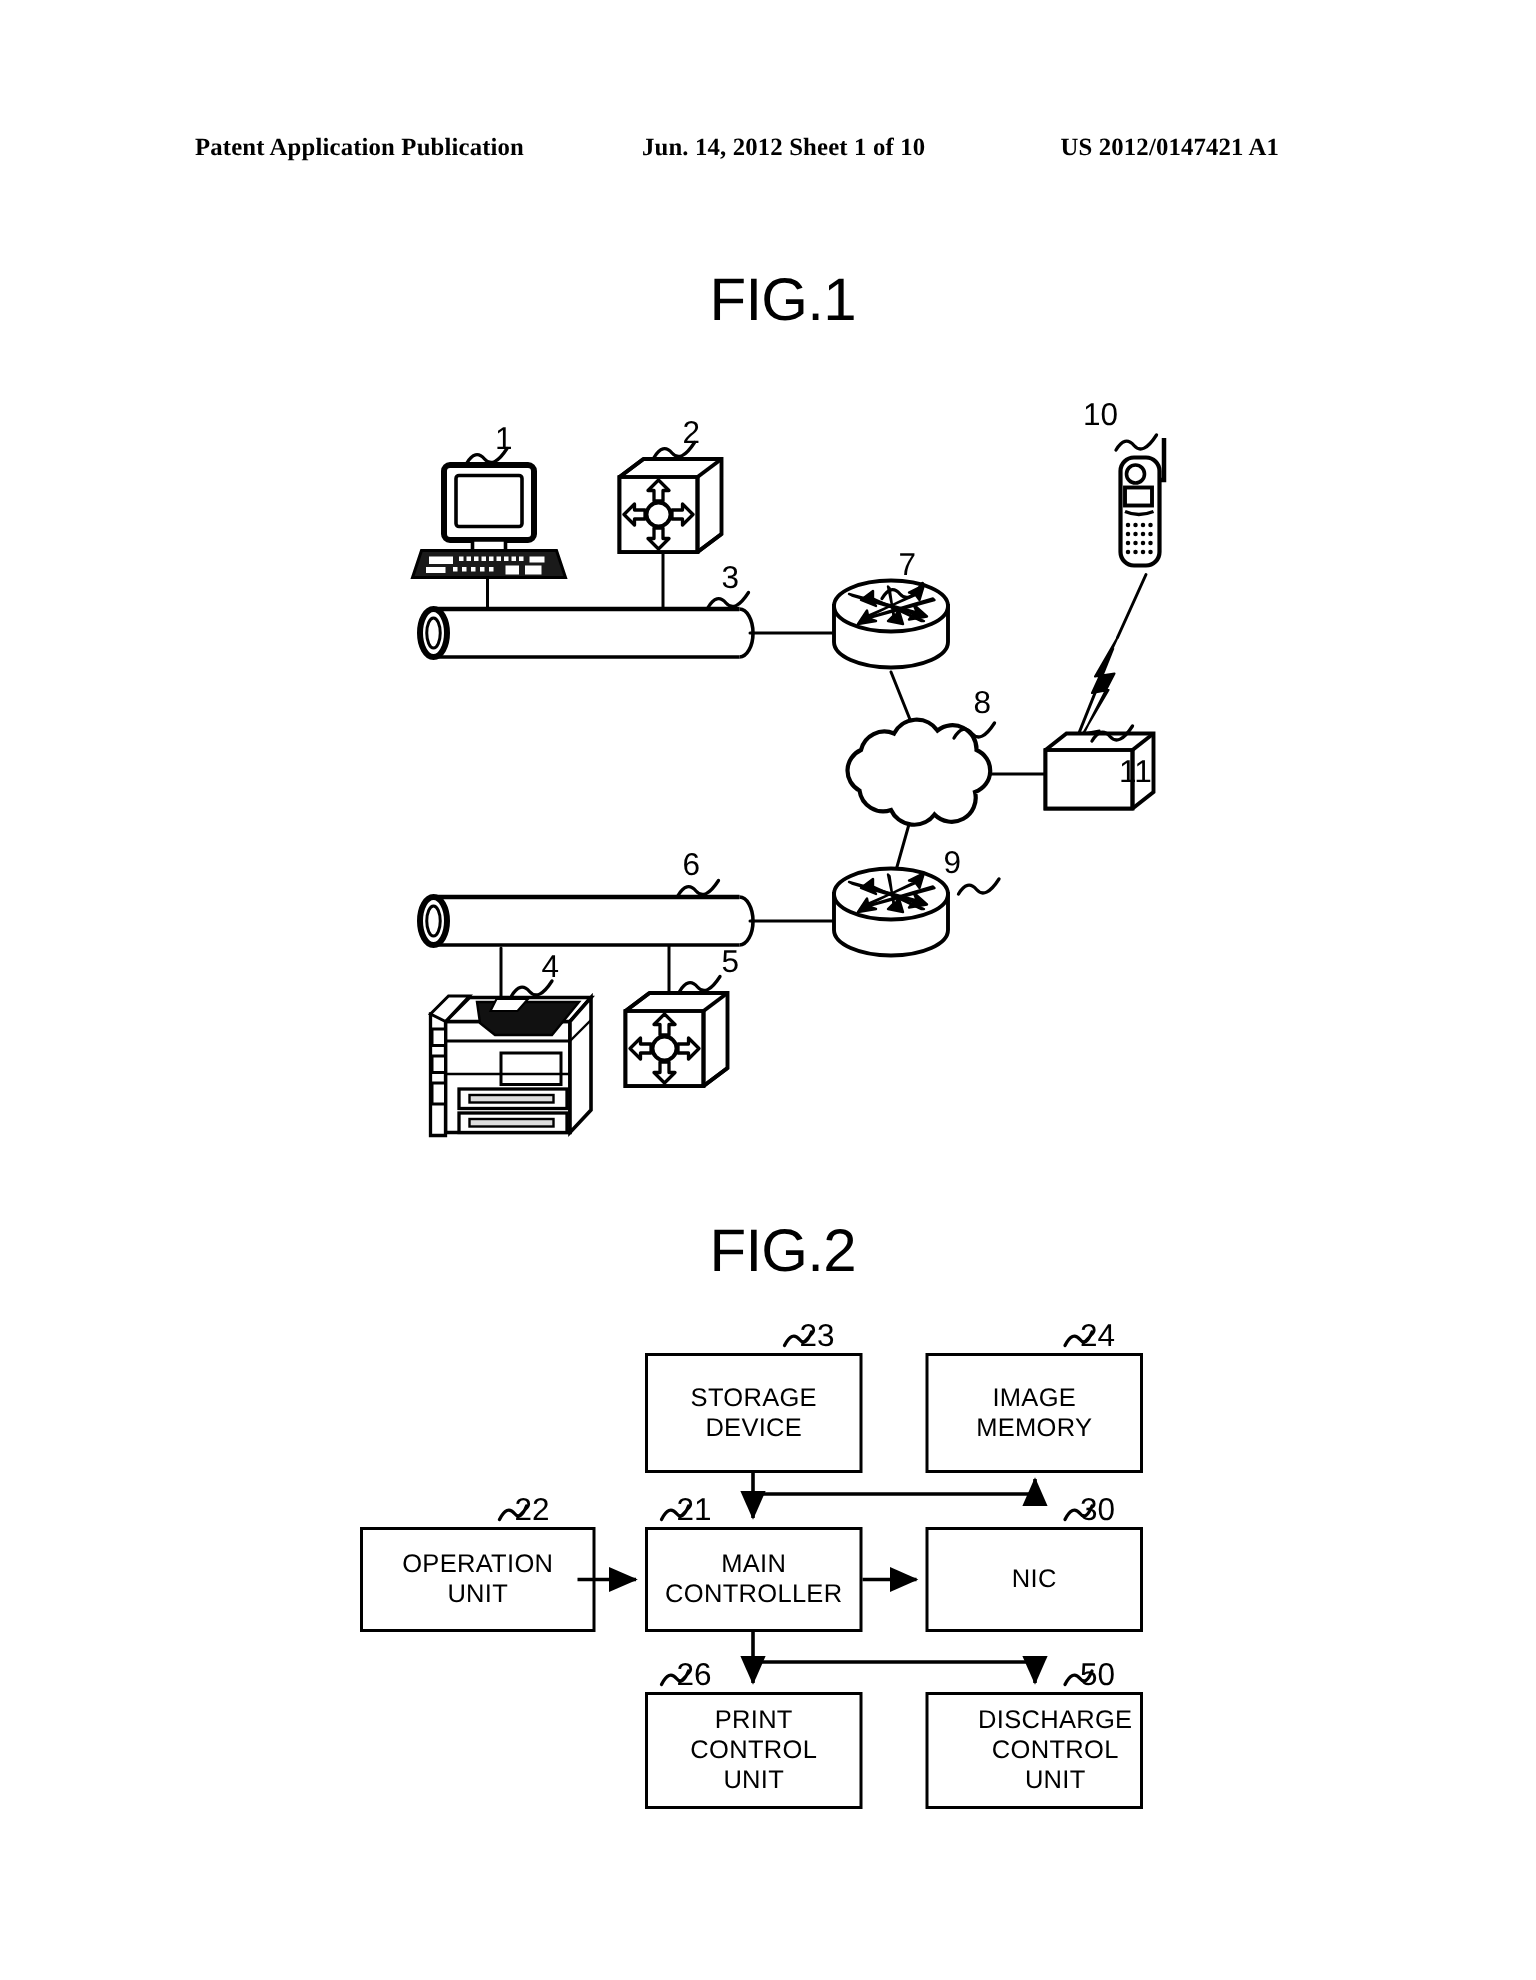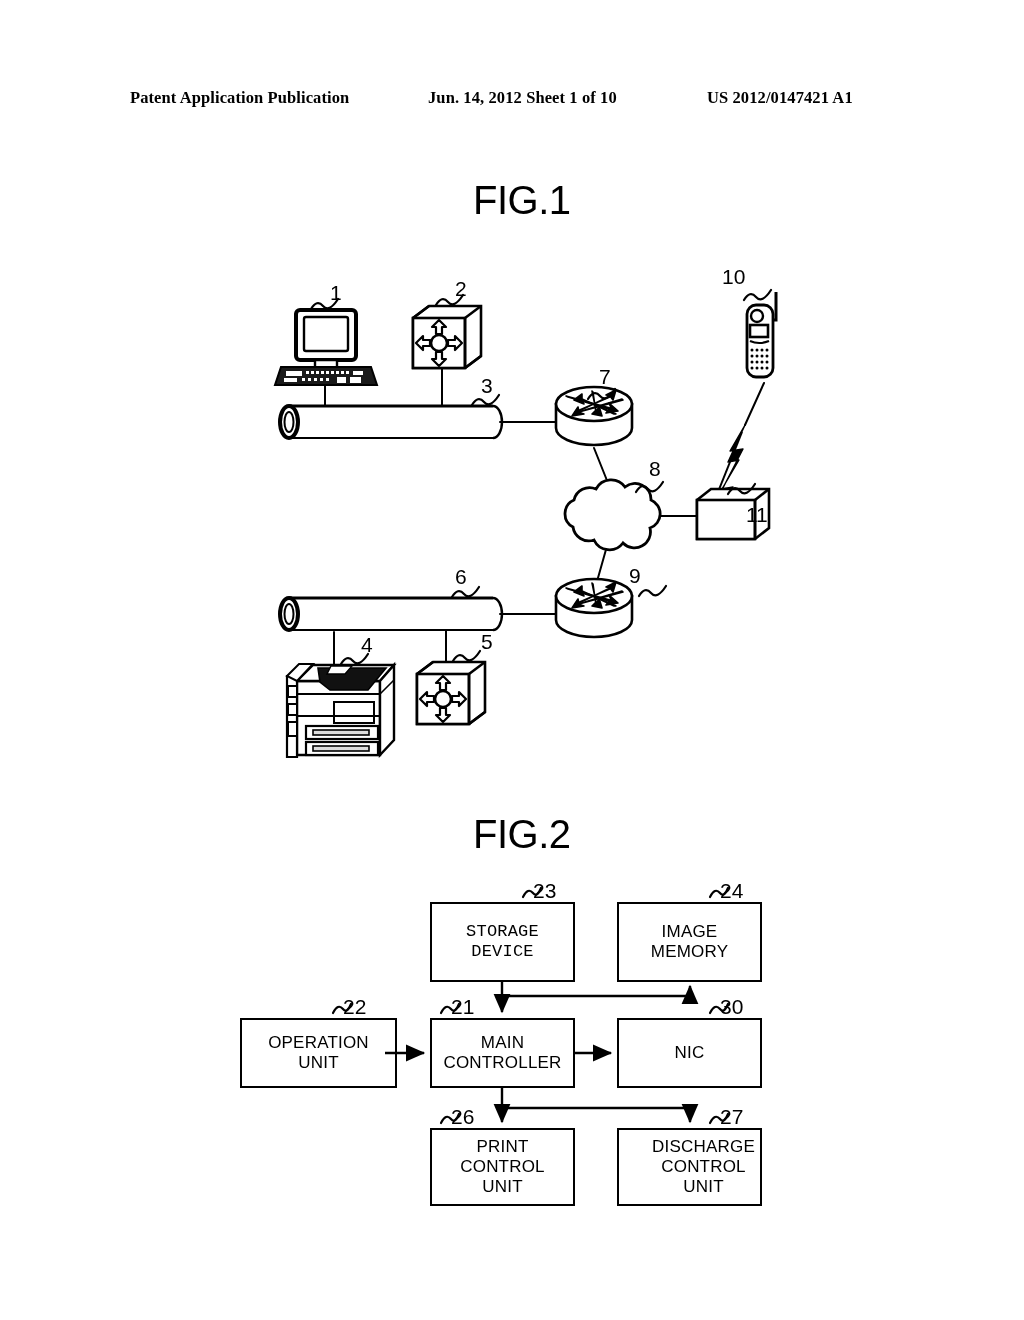--- a/index.html
+++ b/index.html
@@ -76,21 +76,21 @@
     align-items: center;
     justify-content: center;
     text-align: center;
     font-family: "Liberation Sans", sans-serif;
     font-size: 17px;
     line-height: 1.18;
     letter-spacing: 0.2px;
     color: #000;
     white-space: pre-line;
   }
-  #blk-23 { left: 430px; top: 902px;  width: 145px; height: 80px; font-family: Liberation Mono, monospace; }
+  #blk-23 { left: 430px; top: 902px;  width: 145px; height: 80px; }
   #blk-24 { left: 617px; top: 902px;  width: 145px; height: 80px; }
   #blk-22 { left: 240px; top: 1018px; width: 157px; height: 70px; }
   #blk-21 { left: 430px; top: 1018px; width: 145px; height: 70px; }
   #blk-25 { left: 617px; top: 1018px; width: 145px; height: 70px; }
   #blk-26 { left: 430px; top: 1128px; width: 145px; height: 78px; }
   #blk-27 { left: 617px; top: 1128px; width: 145px; height: 78px; padding-left: 28px; }
 
   
   .refnum {
     position: absolute;
@@ -422,15 +422,15 @@
       <path d="M710 1123 Q715 1113 720 1119 Q724 1124 728 1114"></path>
     </g>
   </svg>
 
   <div class="refnum" style="left:533px; top:880px;">23</div>
   <div class="refnum" style="left:720px; top:880px;">24</div>
   <div class="refnum" style="left:343px; top:996px;">22</div>
   <div class="refnum" style="left:451px; top:996px;">21</div>
   <div class="refnum" style="left:720px; top:996px;">30</div>
   <div class="refnum" style="left:451px; top:1106px;">26</div>
-  <div class="refnum" style="left:720px; top:1106px;">27</div>
+  <div class="refnum" style="left:720px; top:1106px;">50</div>
 
 </div>
 
 </body></html>

